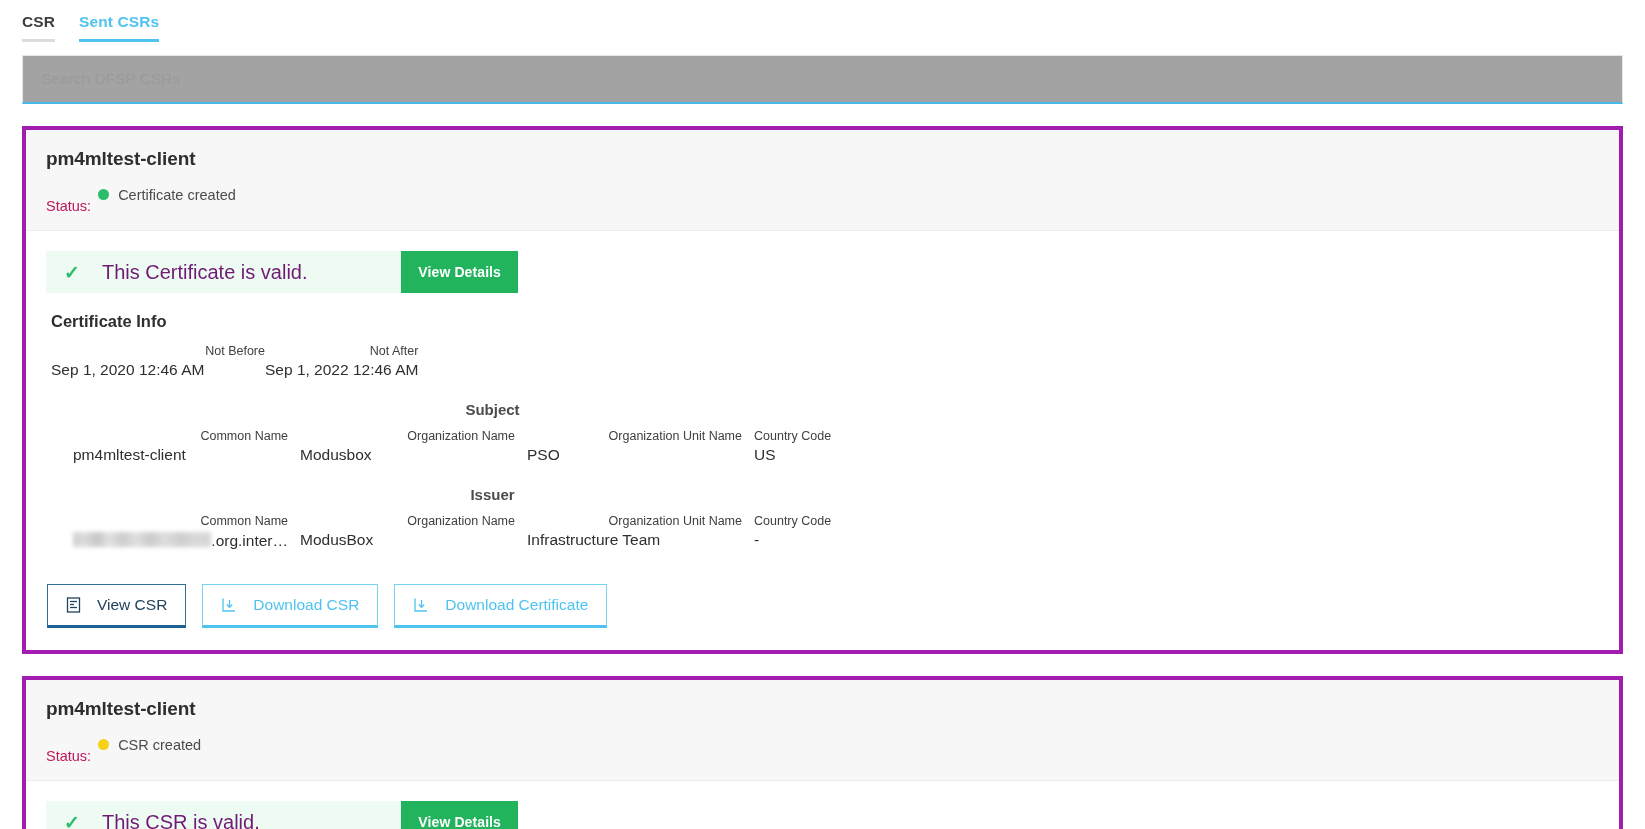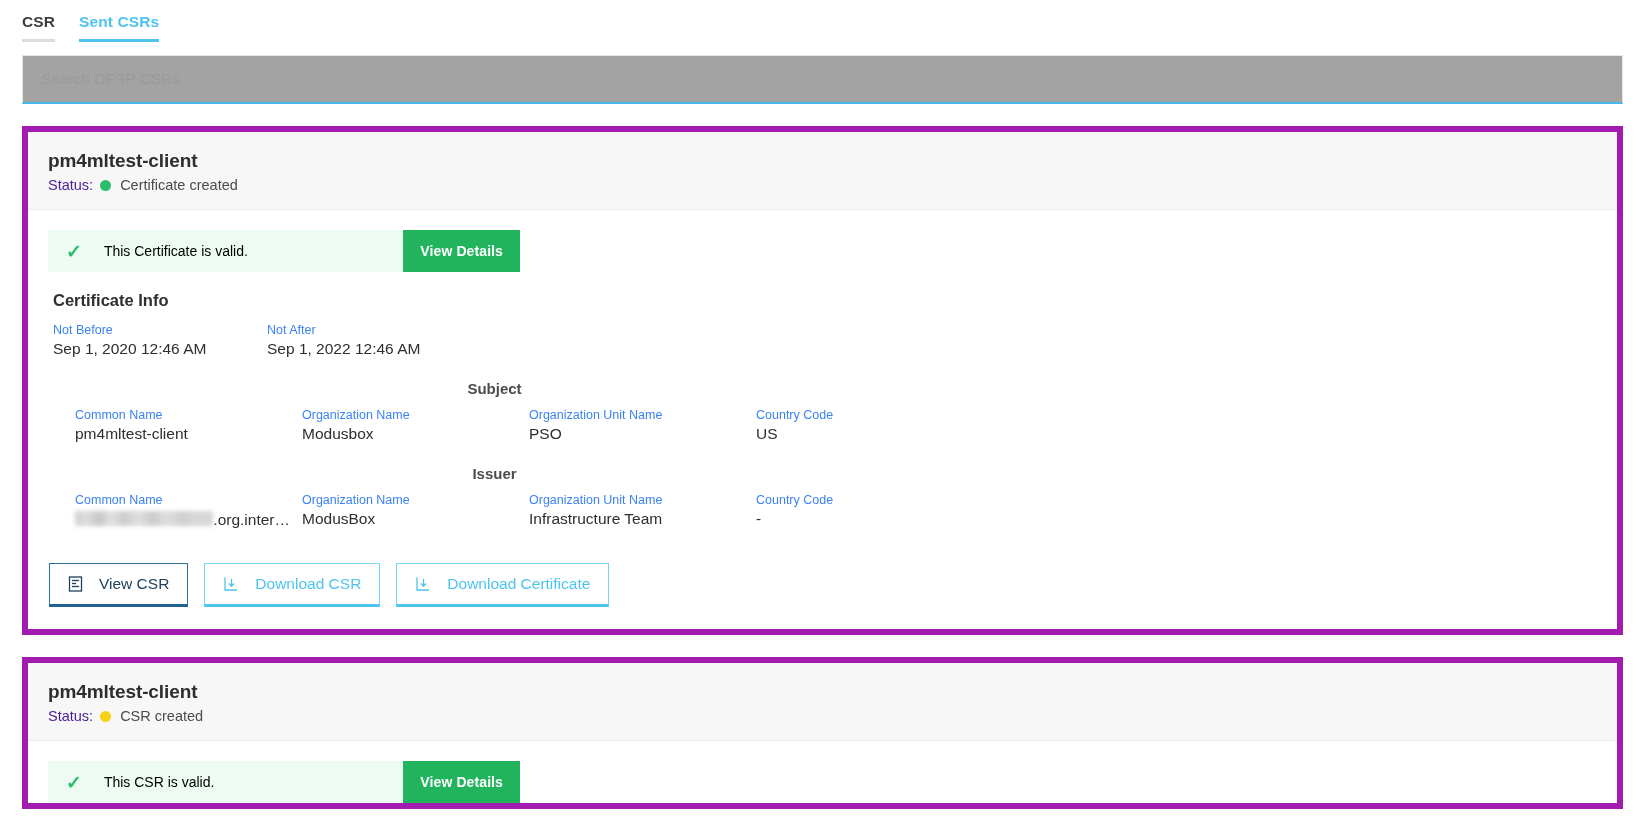--- a/index.html
+++ b/index.html
@@ -60,41 +60,41 @@
     font-size: 15.5px;
     color: #3d3d3d;
   }
   .search-input::placeholder { color: #9a9a9a; }
 
   
   .card {
     margin: 22px 22px 0 22px;
     width: 1601px;
     background: #ffffff;
-    border: 6px solid #a21caf;
+    border: 4px solid #a21caf;
   }
   .card-header {
     background: #f7f7f7;
     border-bottom: 1px solid #ececec;
     padding: 18px 20px 16px 20px;
   }
   .card-title {
     font-size: 19px;
     font-weight: 700;
     color: #2e2e2e;
     letter-spacing: -.1px;
     margin-bottom: 5px;
   }
   .card-status {
     font-size: 14.5px;
     color: #4b4b4b;
     display: flex;
     align-items: center;
   }
-  .status-word { color:#4c1d95; }
+  .status-word { color:#be185d;margin-top:23px; }
   .status-dot {
     display: inline-block;
     width: 11px; height: 11px;
     border-radius: 50%;
     margin: 0 9px 0 7px;
   }
   .status-dot.green { background: #2bbd6b; }
   .status-dot.yellow { background: #f6d115; }
   .status-text { color: #4b4b4b; }
 
@@ -110,22 +110,22 @@
     position: relative;
   }
   .alert-check {
     color: #2bbd6b;
     font-size: 19px;
     margin-left: 18px;
     line-height: 1;
     font-weight: 700;
   }
   .alert-text {
-    color: #000000;
-    font-size: 14px;
+    color: #701a75;
+    font-size: 20px;
     margin-left: 22px;
   }
   .alert-btn {
     position: absolute;
     right: 0; top: 0;
     height: 42px;
     padding: 4px 17px;
     background: #22b35d;
     color: #ffffff;
     border: none;
@@ -140,22 +140,23 @@
   .section-title {
     font-size: 16.5px;
     font-weight: 700;
     color: #2e2e2e;
     margin: 19px 0 0 5px;
   }
   .kv-row { display: flex; margin-top: 13px; padding-left: 5px; }
   .kv { }
   .kv-label {
     font-size: 12.5px;
-    color: #3b82f6;
+    color: #404040;
     margin-bottom: 3px;
+    text-align: right;
   }
   .kv-value {
     font-size: 15.5px;
     color: #2e2e2e;
   }
   .w-dates .kv:first-child { width: 214px; }
 
   
   .divider-head {
     display: flex;

